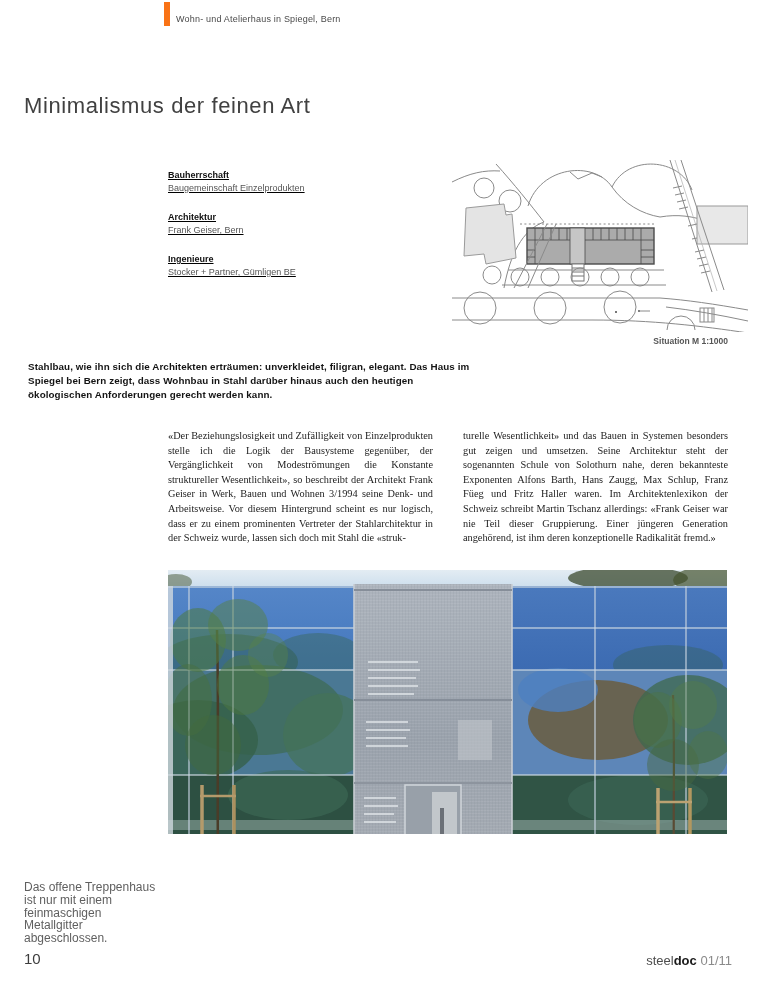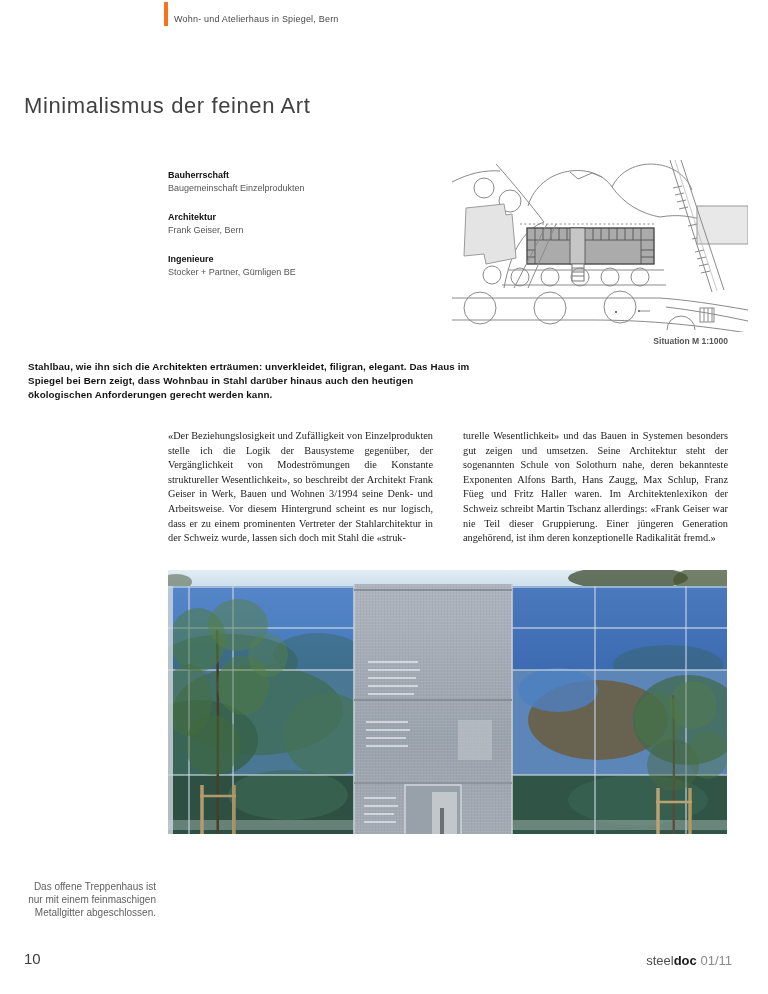--- a/index.html
+++ b/index.html
@@ -1,42 +1,42 @@
 <!DOCTYPE html>
 <html><head>
 <meta charset="utf-8">
 <style>
   html,body{margin:0;padding:0;background:#e8e8e8;}
   .page{
     position:relative;width:768px;height:994px;background:#ffffff;
     font-family:"Liberation Sans",sans-serif;overflow:hidden;margin:0 auto;
   }
   
-  .runhead{position:absolute;left:164px;top:2px;height:24px;border-left:4px solid #f97316;padding-left:6px;}
+  .runhead{position:absolute;left:164px;top:2px;height:24px;border-left:6px solid #f97316;padding-left:6px;}
   .runhead span{position:absolute;left:6px;top:12px;font-size:9px;color:#4a4a4a;white-space:nowrap;letter-spacing:.2px;}
   
   .title{position:absolute;left:24px;top:93px;font-size:22px;color:#414141;letter-spacing:.6px;}
   
   .meta{position:absolute;left:168px;top:169px;width:230px;font-size:9px;line-height:13px;}
-  .meta .grp{margin-bottom:16px;}
+  .meta .grp{margin-bottom:16px;text-decoration:underline;}
   .meta .lbl{font-weight:bold;color:#111;}
   .meta .val{color:#555;}
   
   .plan{position:absolute;left:452px;top:160px;width:296px;height:172px;}
   .plan-caption{position:absolute;left:428px;top:336px;width:300px;text-align:right;font-size:8.5px;color:#555;font-weight:bold;}
   
   .intro{position:absolute;left:28px;top:360px;width:452px;font-size:9.8px;font-weight:bold;line-height:14px;color:#141414;letter-spacing:.1px;}
   
   .cols{position:absolute;left:168px;top:429px;width:560px;display:flex;gap:30px;}
   .col{width:272px;font-family:"Liberation Serif","DejaVu Serif",serif;font-size:10.3px;line-height:14.6px;color:#1c1c1c;text-align:justify;}
   
   .photo{position:absolute;left:168px;top:570px;width:559px;height:264px;overflow:hidden;}
   .photo svg{display:block;}
   
-  .photo-caption{position:absolute;left:24px;top:881px;width:132px;font-size:10px;line-height:12.8px;color:#5f5f5f;text-align:right;}
+  .photo-caption{position:absolute;left:24px;top:881px;width:132px;font-size:12px;line-height:12.8px;color:#5f5f5f;}
   
   .pageno{position:absolute;left:24px;top:950px;font-size:15px;color:#3d3d3d;}
   .imprint{position:absolute;right:36px;top:953px;font-size:13px;color:#8a8a8a;white-space:nowrap;}
   .imprint .b1{color:#4d4d4d;}
   .imprint .b2{color:#1a1a1a;font-weight:bold;}
 </style>
 </head>
 <body>
 
 <div class="page">

